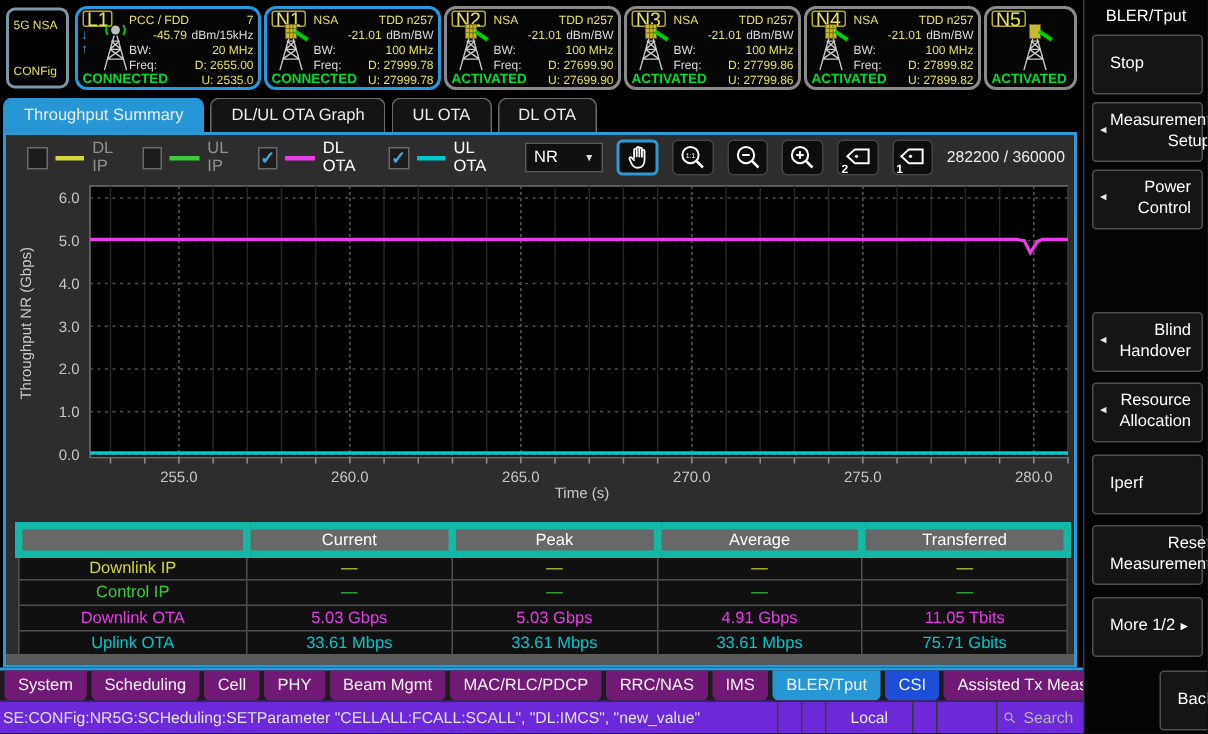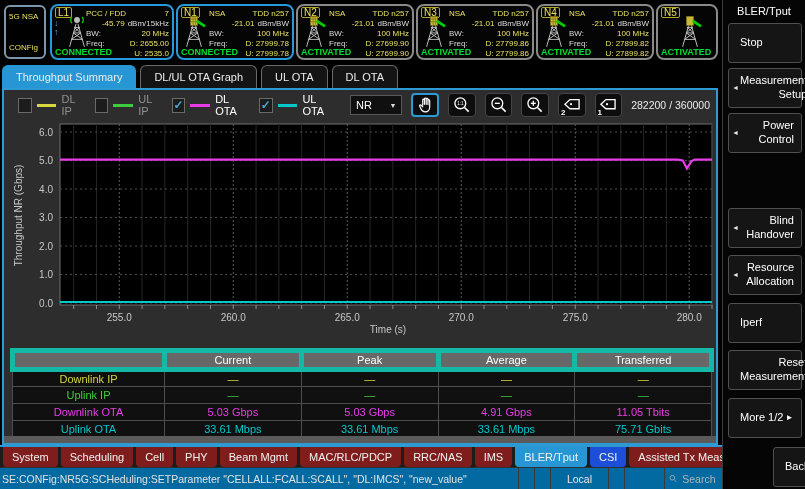--- a/index.html
+++ b/index.html
@@ -6,21 +6,21 @@
   body { margin:0; background:#000; font-family:"Liberation Sans", sans-serif; }
   .screen { position:relative; width:805px; height:489px; background:#000; overflow:hidden; color:#fff; }
 
   
   .top-bar { position:absolute; left:0; top:0; width:722px; height:64px; background:#000; }
   .status-block { position:absolute; left:4px; top:5px; width:42px; height:54px; border:2px solid #7d95aa;
     border-radius:6px; display:flex; flex-direction:column; justify-content:space-between; padding:5px 3px; }
   .status-block span { font-size:8px; color:#e8e060; white-space:nowrap; }
   .cell { position:absolute; top:4px; height:56px; background:#050505; border:2px solid #8a8a8a; border-radius:8px; overflow:hidden; }
   .cell.b-blue { border-color:#2599dc; }
-  .badge { position:absolute; top:1px; left:3px; font-size:10px; color:#e8e060; border:1px solid #b0a828;
+  .badge { position:absolute; top:1px; left:3px; font-size:13px; color:#e8e060; border:1px solid #b0a828;
     border-radius:2px; padding:0 2px; line-height:9px; }
   .ant { position:absolute; left:4px; top:9px; width:24px; height:34px; }
   .ant-l1 { left:13px; }
   .traffic { position:absolute; left:2px; top:13px; display:flex; flex-direction:column; line-height:9px;
     font-size:9px; color:#4a9fe8; }
   .ctxt { position:absolute; left:31px; right:3px; top:3px; }
   .ctxt .l { display:flex; justify-content:space-between; font-size:8px; line-height:10px; white-space:nowrap; }
   .ctxt .l.r { justify-content:flex-end; gap:3px; }
   .y { color:#e8e060; } .w { color:#dcdcdc; }
   .cstatus { position:absolute; left:3px; bottom:1px; font-size:9px; font-weight:bold; color:#00dd33; white-space:nowrap; }
@@ -55,25 +55,25 @@
 
   .stats { position:absolute; left:6px; top:258px; width:704px; border-collapse:collapse; font-size:11px; text-align:center;
     table-layout:fixed; }
   .stats th { height:18px; background:#686868; color:#fff; font-weight:normal; border:5px solid #14b8a6; }
   .stats td { height:17px; background:#101010; border:1px solid #4e4e4e; }
   .hstrip { position:absolute; left:0; bottom:0; width:100%; height:7px; background:#5a5a5a; }
 
   
   .btabs { position:absolute; left:0; top:445px; width:722px; height:22px; background:#1c1c1c; display:flex; gap:3px;
     padding-left:3px; border-top:2px solid #2e9ad4; }
-  .btab { padding:0 9px; display:flex; align-items:center; font-size:11px; background:#7f1d1d; color:#f2f2f2;
+  .btab { padding:0 9px; display:flex; align-items:center; font-size:11px; background:#701a75; color:#f2f2f2;
     border-radius:0 0 4px 4px; white-space:nowrap; }
   .btab.active { background:#2697d4; }
   .btab.green { background:#1d4ed8; }
-  .cmdbar { position:absolute; left:0; top:467px; width:722px; height:22px; background:#0369a1; display:flex; align-items:stretch;
+  .cmdbar { position:absolute; left:0; top:467px; width:722px; height:22px; background:#6d28d9; display:flex; align-items:stretch;
     border-top:1px solid #303030; }
   .cmdtext { flex:1; font-size:10.5px; color:#e2e2e2; padding-left:2px; white-space:nowrap; overflow:hidden;
     display:flex; align-items:center; }
   .ccell { border-left:1px solid #3a3a3a; display:flex; align-items:center; justify-content:center; font-size:10.5px; color:#e8e8e8; }
   .csearch { border-left:1px solid #3a3a3a; display:flex; align-items:center; gap:3px; padding:0 4px; width:58px; }
   .csearch input { width:100%; background:transparent; border:none; outline:none; color:#ccc; font-size:10.5px;
     font-family:"Liberation Sans", sans-serif; }
   .csearch input::placeholder { color:#b5b5b5; }
 
   
@@ -469,21 +469,21 @@
         <th>Transferred</th>
       </tr>
       <tr style="color: rgb(214, 214, 62);">
         <td>Downlink IP</td>
         <td>—</td>
         <td>—</td>
         <td>—</td>
         <td>—</td>
       </tr>
       <tr style="color: rgb(62, 204, 62);">
-        <td>Uplink IP</td>
+        <td>Control IP</td>
         <td>—</td>
         <td>—</td>
         <td>—</td>
         <td>—</td>
       </tr>
       <tr style="color: rgb(232, 60, 232);">
         <td>Downlink OTA</td>
         <td>5.03 Gbps</td>
         <td>5.03 Gbps</td>
         <td>4.91 Gbps</td>

